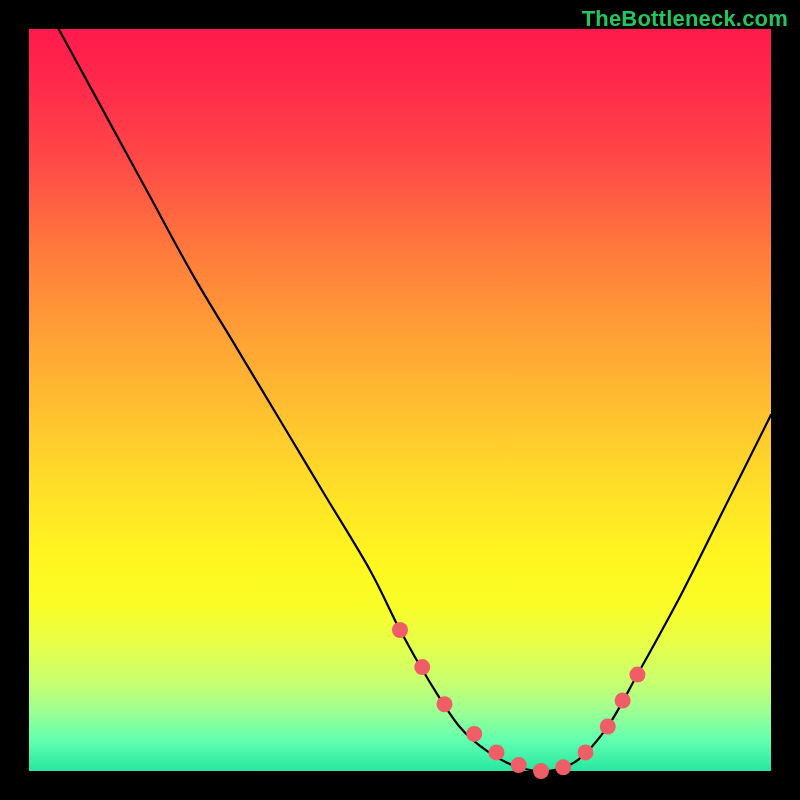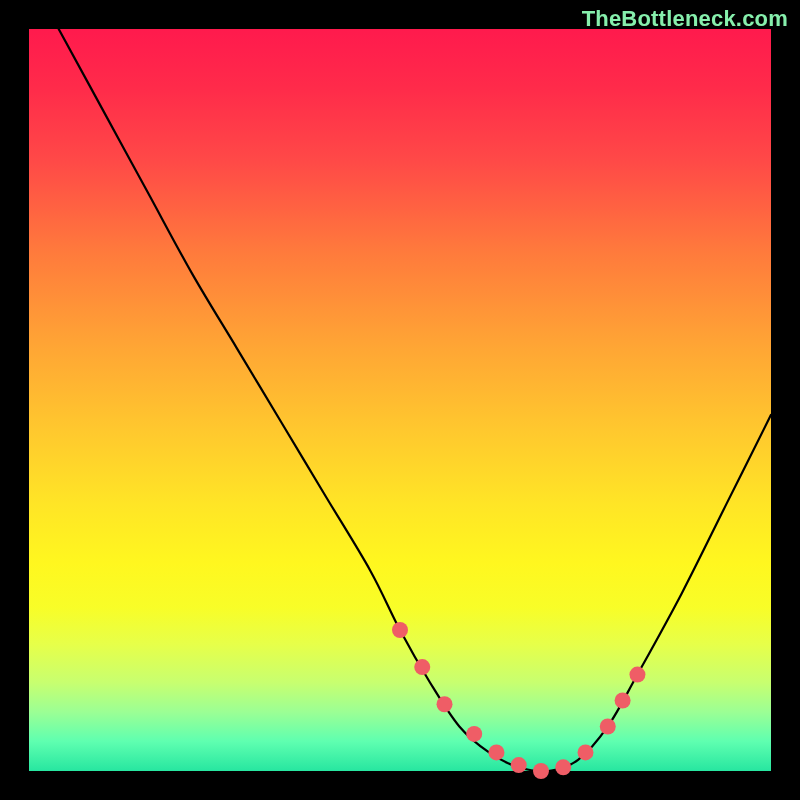--- a/index.html
+++ b/index.html
@@ -37,21 +37,21 @@
       #c8ff6f 88%,
       #9cff94 92%,
       #5fffb0 96%,
       #27e6a0 100%
     );
   }
   .attribution {
     position: absolute;
     top: 6px;
     right: 12px;
-    color: #86efac;
+    color: #22c55e;
     font-size: 22px;
     font-weight: 600;
     letter-spacing: 0.2px;
     user-select: none;
   }
   svg.curve {
     position: absolute;
     left: 0;
     top: 0;
     width: 742px;

